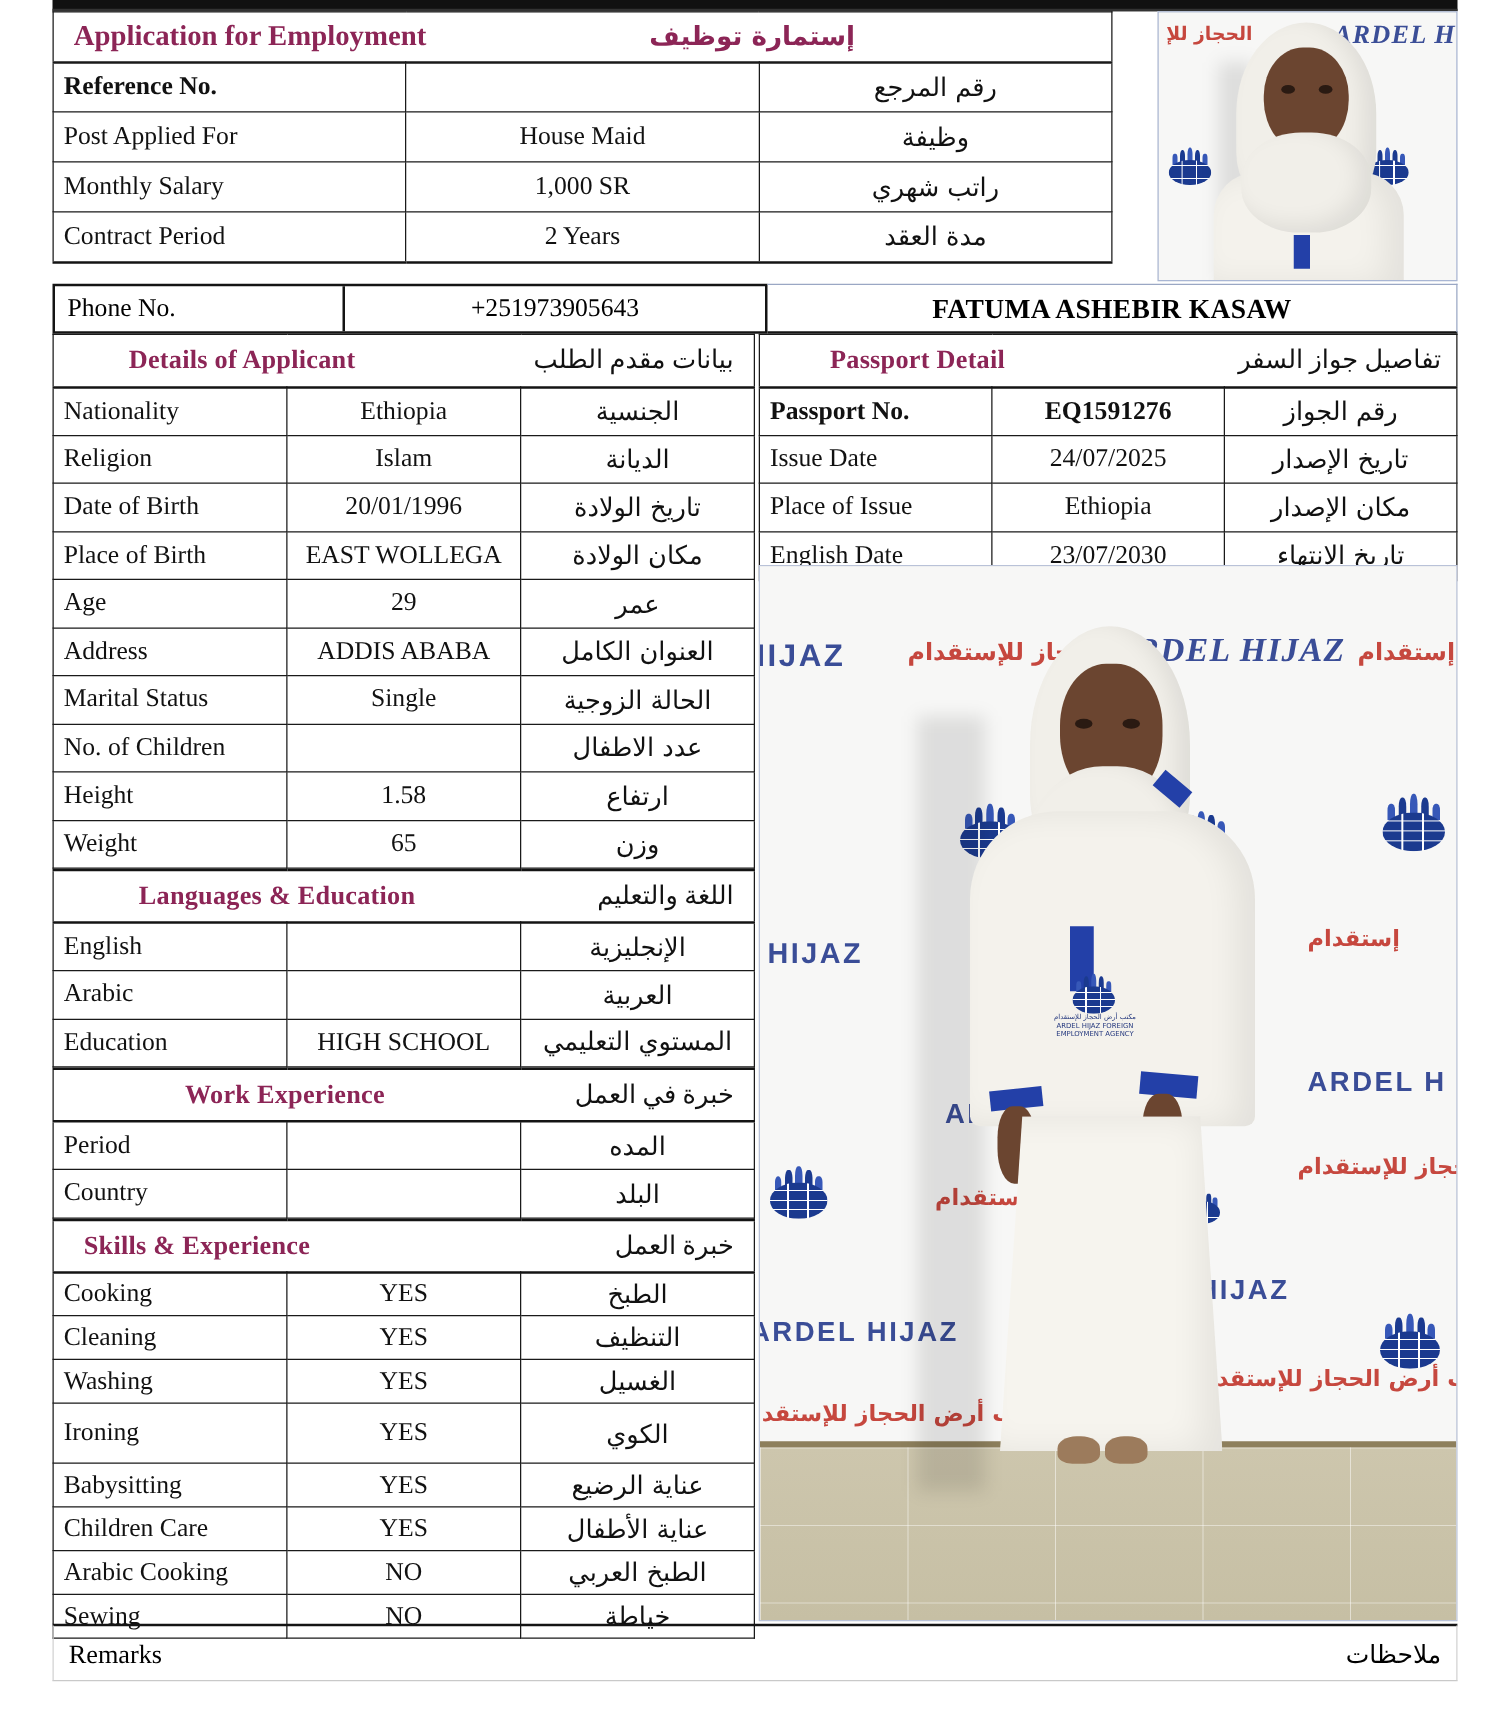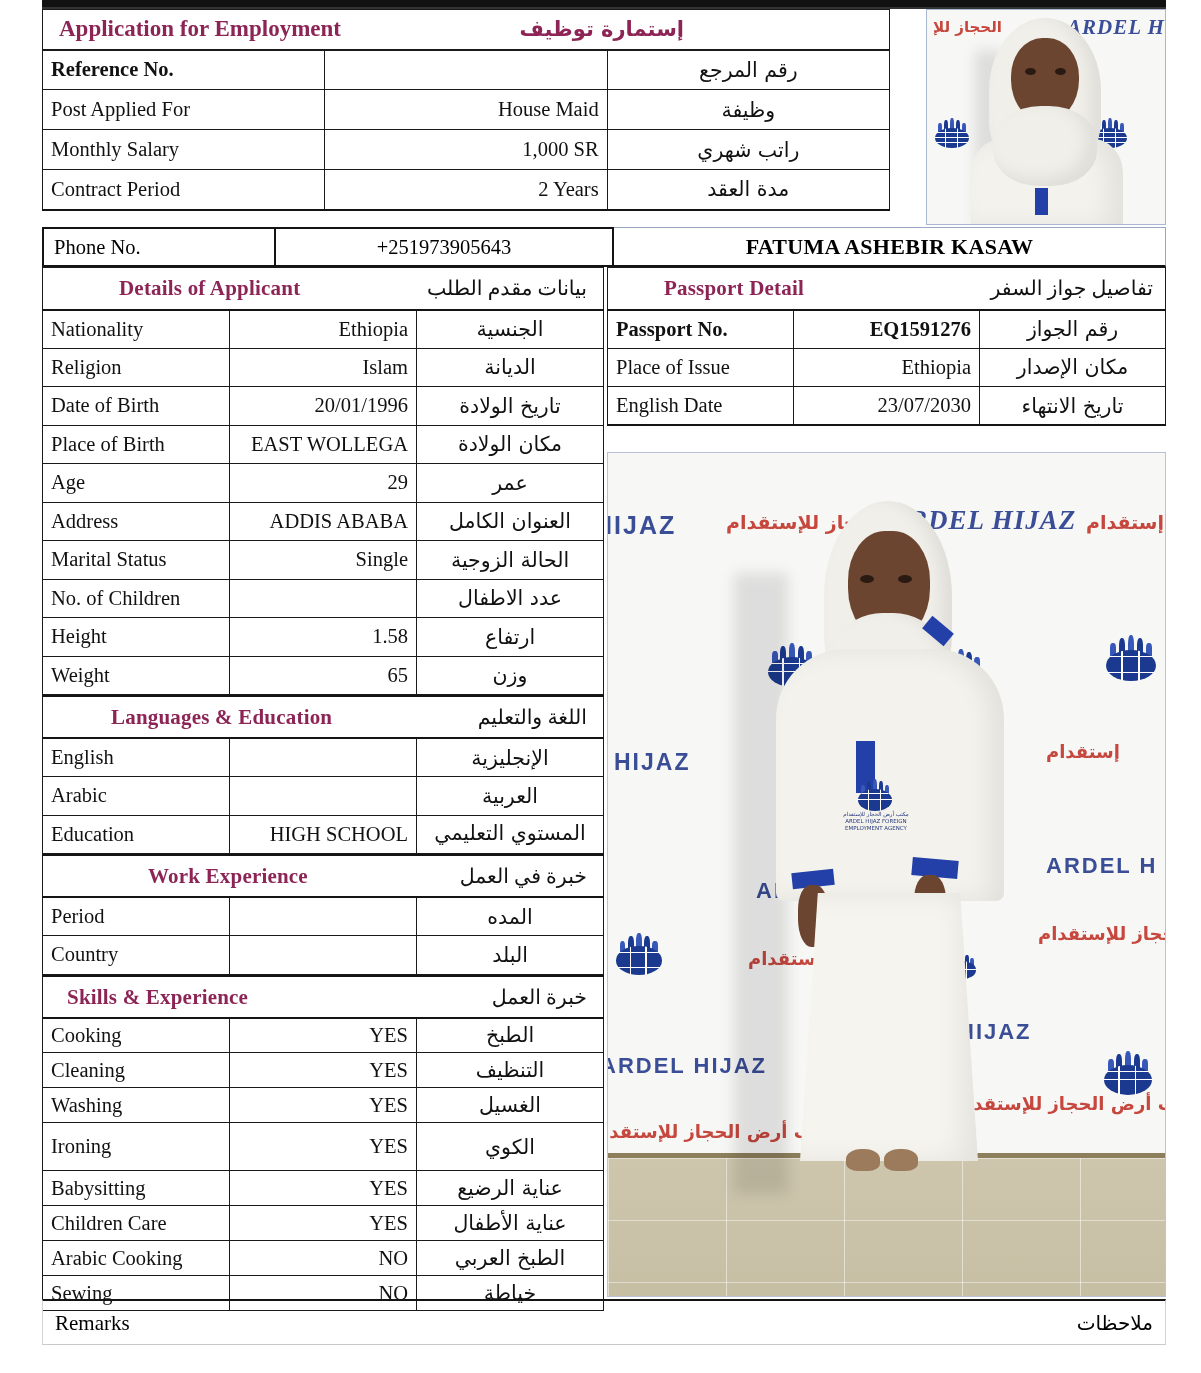--- a/index.html
+++ b/index.html
@@ -16,21 +16,21 @@
   }
   .topbar {
     position:absolute; left:0; top:0; width:1124px; height:9px;
     background:#111; border-bottom:2px solid #333;
   }
   
   .tbl { border-collapse:collapse; table-layout:fixed; width:100%; }
   .tbl td { border:1.6px solid #1a1a1a; padding:0 8px; height:38px;
             font-size:20.5px; color:#111; vertical-align:middle; }
   .en-lbl { text-align:left; white-space:nowrap;margin-left:33px; }
-  .val    { text-align:right; }
+  .val    { text-align:center; }
   .ar     { text-align:center; direction:rtl; font-size:20px;
             font-family:"DejaVu Sans", sans-serif; }
   .sect-hd {
     text-align:center; color:#8c2556; font-weight:bold; font-size:21px;
     letter-spacing:.2px;
   }
   .bold { font-weight:bold; }
 
   
   #top-block { position:absolute; left:0; top:9px; width:848px; }
@@ -187,21 +187,21 @@
     </div>
     <div class="right">FATUMA ASHEBIR KASAW</div>
   </div>
 
   <div id="left-col">
 
     <table class="tbl">
       <tbody>
           <tr>
         <td colspan="3" style="height:42px; border-bottom:2.2px solid #141414; position:relative;">
-          <div class="sect-hd" style="position:absolute; left:60px; top:50%; transform:translateY(-50%);margin-left:16px;">Details of Applicant</div>
+          <div class="sect-hd" style="position:absolute; left:60px; top:50%; transform:translateY(-50%);">Details of Applicant</div>
           <div class="ar-h" style="position:absolute; right:16px; top:50%; transform:translateY(-50%);">بيانات مقدم الطلب</div>
         </td>
       </tr>
       <tr>
         <td class="en-lbl c1">Nationality</td>
         <td class="val c2">Ethiopia</td>
         <td class="ar c3">الجنسية</td>
       </tr>
       <tr>
         <td class="en-lbl">Religion</td>
@@ -356,20 +356,25 @@
           <tr>
         <td colspan="3" style="height:42px; border-bottom:2.2px solid #141414; position:relative;">
           <div class="sect-hd" style="position:absolute; left:56px; top:50%; transform:translateY(-50%);">Passport Detail</div>
           <div class="ar-h" style="position:absolute; right:12px; top:50%; transform:translateY(-50%);">تفاصيل جواز السفر</div>
         </td>
       </tr>
       <tr>
         <td class="en-lbl bold p1">Passport No.</td>
         <td class="val bold p2">EQ1591276</td>
         <td class="ar p3">رقم الجواز</td>
+      </tr>
+      <tr>
+        <td class="en-lbl">Issue Date</td>
+        <td class="val">24/07/2025</td>
+        <td class="ar">تاريخ الإصدار</td>
       </tr>
       <tr>
         <td class="en-lbl">Place of Issue</td>
         <td class="val">Ethiopia</td>
         <td class="ar">مكان الإصدار</td>
       </tr>
       <tr>
         <td class="en-lbl" style="border-bottom:2.2px solid #141414">English Date</td>
         <td class="val" style="border-bottom:2.2px solid #141414">23/07/2030</td>
         <td class="ar" style="border-bottom:2.2px solid #141414">تاريخ الانتهاء</td>

